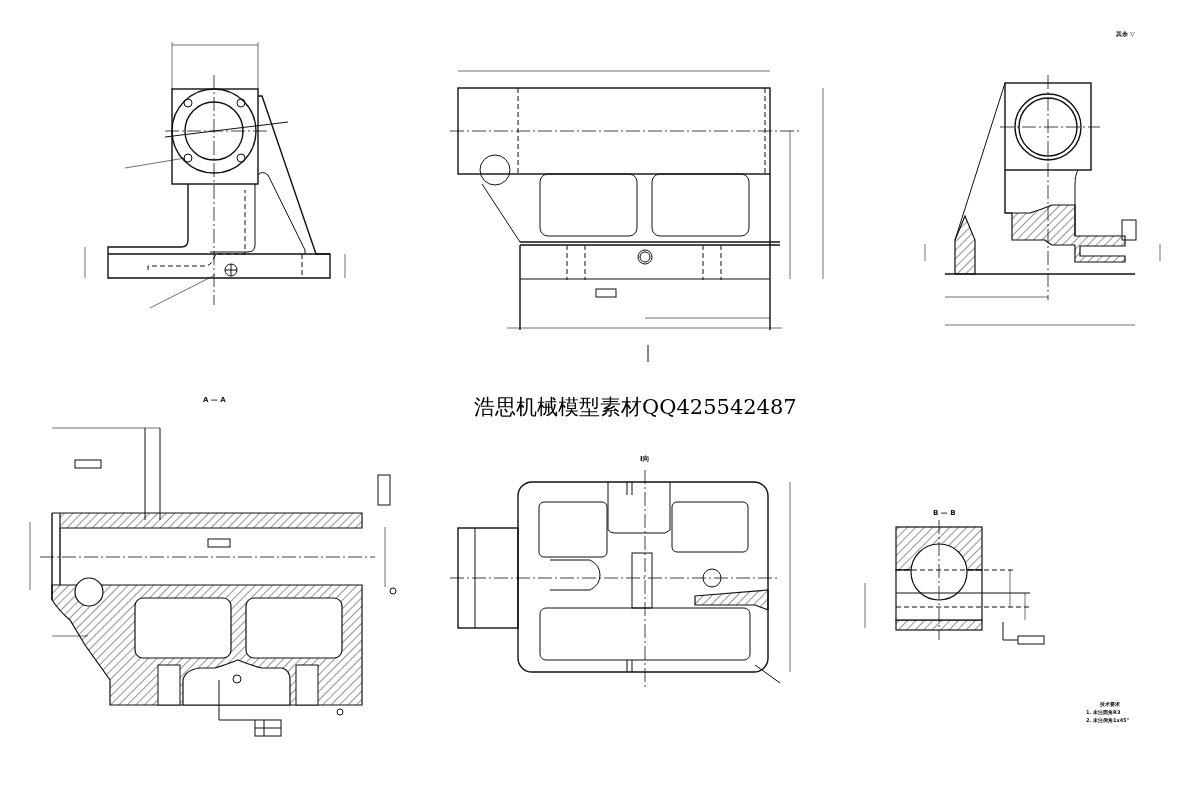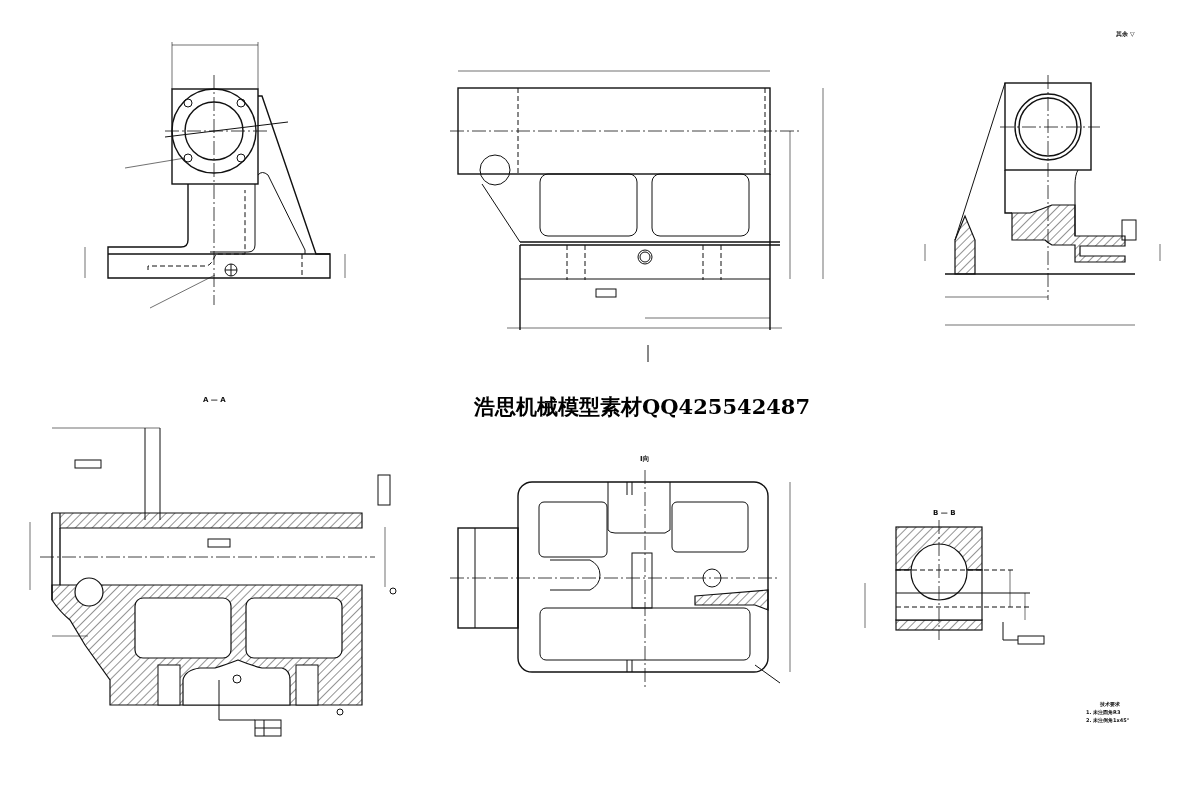--- a/index.html
+++ b/index.html
@@ -5,21 +5,21 @@
   html,body{margin:0;padding:0;background:#fff;}
   body{width:1200px;height:796px;position:relative;overflow:hidden;font-family:"DejaVu Sans",sans-serif;}
   svg{position:absolute;left:0;top:0;}
   .ln{stroke:#111;stroke-width:1;fill:none;}
   .thk{stroke:#111;stroke-width:1.4;fill:none;}
   .dash{stroke:#111;stroke-width:1;fill:none;stroke-dasharray:5 3;}
   .ctr{stroke:#111;stroke-width:0.8;fill:none;stroke-dasharray:14 3 2 3;}
   .dim{stroke:#111;stroke-width:0.6;fill:none;}
   .hatch{fill:url(#hatch);stroke:#111;stroke-width:1.2;}
   .lbl{font-family:"DejaVu Sans",sans-serif;font-size:7px;font-weight:bold;fill:#111;}
-  .watermark{position:absolute;left:474px;top:393px;font-family:"DejaVu Serif",serif;font-weight:bold;font-size:21px;color:#000;letter-spacing:0;white-space:nowrap;text-align:right;}
+  .watermark{position:absolute;left:474px;top:393px;font-family:"DejaVu Serif",serif;font-weight:normal;font-size:21px;color:#000;letter-spacing:0;white-space:nowrap;text-align:right;}
   .notes{position:absolute;left:1086px;top:700px;font-family:"DejaVu Sans",sans-serif;font-size:5px;font-weight:bold;line-height:8px;color:#111;}
   .notes .ttl{padding-left:14px;}
   .rough{position:absolute;left:1116px;top:30px;font-family:"DejaVu Sans",sans-serif;font-size:6px;font-weight:bold;color:#111;}
 </style>
 </head>
 <body>
 
 <svg width="1200" height="796" viewBox="0 0 1200 796">
   <defs>
     <pattern id="hatch" patternUnits="userSpaceOnUse" width="6" height="6" patternTransform="rotate(45)">

